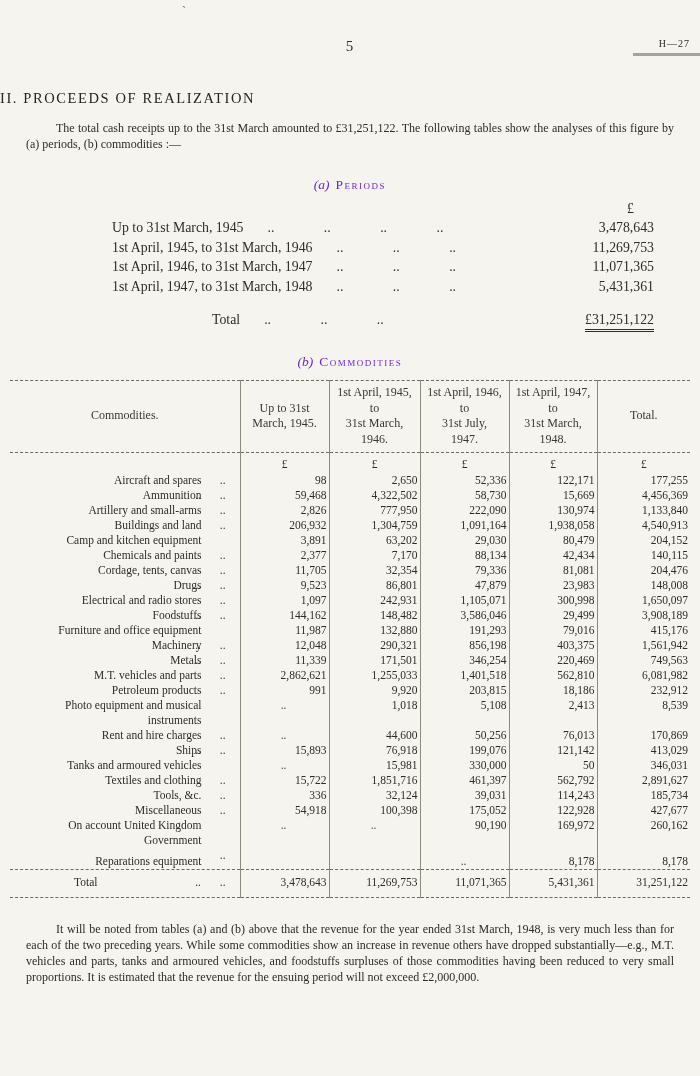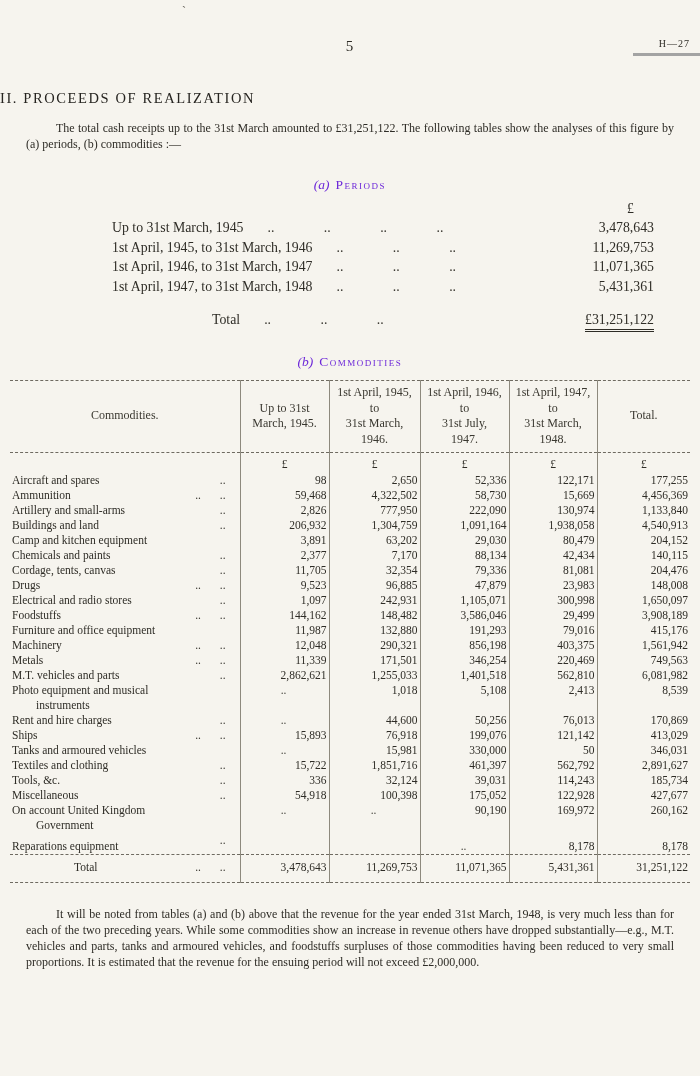--- a/index.html
+++ b/index.html
@@ -40,21 +40,21 @@
   .ctable { width:680px; margin:10px auto 0; border-collapse:collapse; table-layout:fixed;
             font-size:11.5px; color:#2e2c26; }
   .ctable th { font-weight:normal; }
   .hcell { border-top:1.5px dashed #6e6a60; border-bottom:1.5px dashed #6e6a60;
            font-size:12px; line-height:1.3; text-align:center; vertical-align:middle;
            white-space:pre-line; padding:4px 2px 5px; color:#3a3830; }
   .vline { border-left:1px solid #8d897d; }
   .ctable td { vertical-align:top; line-height:15px; padding:0 2px; }
   .poundrow td { text-align:center; padding-top:4px; padding-bottom:1px; }
   .cname { position:relative; padding-left:6px; }
-  .cname .nm { display:block; padding-left:24px; text-indent:-24px; margin-right:36px; }
+  .cname .nm { display:block; padding-left:24px; text-indent:-24px; margin-right:36px;text-align:right; }
   .leader { position:absolute; right:14px; top:0; word-spacing:16px; white-space:pre; color:#3c3a33; }
   .num { text-align:right; padding-right:13px; white-space:nowrap; }
   .num.empty { text-align:center; padding-right:4px; color:#4a4840; }
   .ctable tbody tr:last-child td { padding-top:6px; }
   .tfoot-row td { border-top:1.5px dashed #6e6a60; border-bottom:1.5px dashed #6e6a60;
                   padding-top:5px; padding-bottom:7px; vertical-align:middle; }
   .tfoot-row .cname { padding-left:64px; }
   .tfoot-row .leader { top:5px; }
 </style>
 </head>
@@ -229,21 +229,21 @@
           <td class="num vline">79,336</td>
           <td class="num vline">81,081</td>
           <td class="num vline">204,476</td>
         </tr>
         <tr>
           <td class="cname">
             <span class="nm">Drugs</span>
             <span class="leader">.. ..</span>
           </td>
           <td class="num vline">9,523</td>
-          <td class="num vline">96,885</td>
+          <td class="num vline">86,801</td>
           <td class="num vline">47,879</td>
           <td class="num vline">23,983</td>
           <td class="num vline">148,008</td>
         </tr>
         <tr>
           <td class="cname">
             <span class="nm">Electrical and radio stores</span>
             <span class="leader">..</span>
           </td>
           <td class="num vline">1,097</td>
@@ -298,20 +298,31 @@
         <tr>
           <td class="cname">
             <span class="nm">M.T. vehicles and parts</span>
             <span class="leader">..</span>
           </td>
           <td class="num vline">2,862,621</td>
           <td class="num vline">1,255,033</td>
           <td class="num vline">1,401,518</td>
           <td class="num vline">562,810</td>
           <td class="num vline">6,081,982</td>
+        </tr>
+        <tr>
+          <td class="cname">
+            <span class="nm">Petroleum products</span>
+            <span class="leader">..</span>
+          </td>
+          <td class="num vline">991</td>
+          <td class="num vline">9,920</td>
+          <td class="num vline">203,815</td>
+          <td class="num vline">18,186</td>
+          <td class="num vline">232,912</td>
         </tr>
         <tr>
           <td class="cname">
             <span class="nm">Photo equipment and musical instruments</span>
           </td>
           <td class="num vline empty">..</td>
           <td class="num vline">1,018</td>
           <td class="num vline">5,108</td>
           <td class="num vline">2,413</td>
           <td class="num vline">8,539</td>

